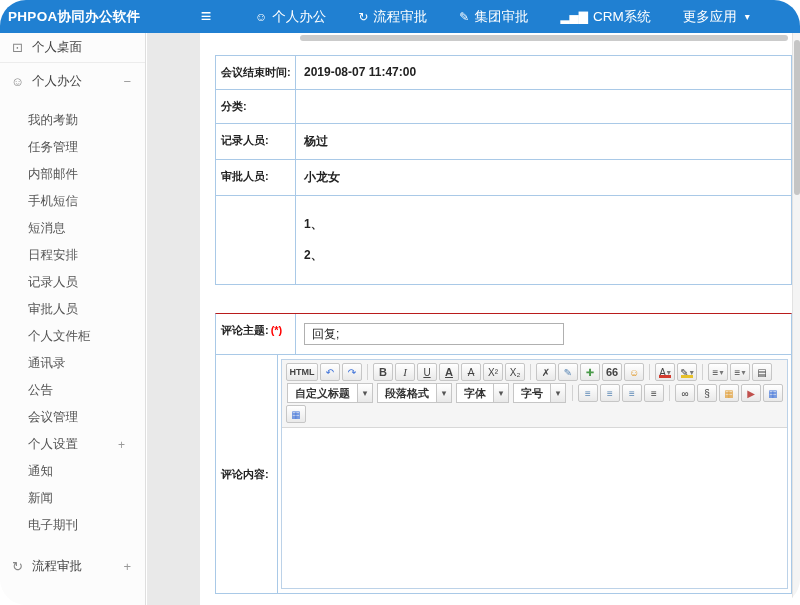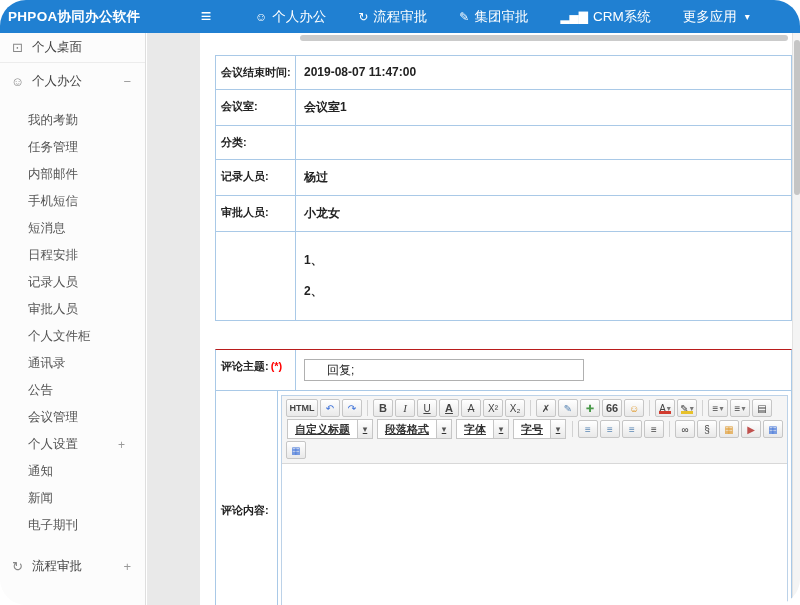--- a/index.html
+++ b/index.html
@@ -44,42 +44,42 @@
   .frow { display:flex; border:1px solid #a9c9e7; border-top:none; background:#fff; }
   .frow.first { border-top:1px solid #b91c1c; }
   .flabel { width:80px; border-right:1px solid #a9c9e7; padding:9px 3px 9px 5px; font-weight:bold; color:#222; font-size:11px; white-space:nowrap; }
   .fvalue { flex:1; padding:9px 8px; color:#222; font-weight:600; font-size:12px; }
   .frow.tall .flabel { border-right:1px solid #a9c9e7; }
   .frow.tall .fvalue { padding:13px 8px; }
   .cline { line-height:31px; font-weight:600; }
 
   .comment-table { margin-top:28px; }
   .req { color:#f00; margin-left:2px; font-weight:bold; }
-  .subject-input { width:280px; height:22px; border:1px solid #b0b0b0; padding:2px 22px; font-size:12px; font-family:inherit; color:#222; }
+  .subject-input { width:260px; height:22px; border:1px solid #b0b0b0; padding:2px 7px; font-size:12px; font-family:inherit; color:#222; }
   .flabel.center { display:flex; align-items:center; }
 
   
   .editor-cell { padding:4px 3px; }
   .editor { border:1px solid #bcd2e8; }
   .toolbar { background:#f5f5f5; border-bottom:1px solid #d8d8d8; padding:2px 3px 3px; }
   .trow { display:flex; align-items:center; padding:1px 0; }
   .tbtn { display:inline-flex; align-items:center; justify-content:center; min-width:20px; height:18px; margin:0 1px; border:1px solid #c6c6c6; border-radius:2px; background:linear-gradient(#ffffff,#e9e9e9); font-size:10px; color:#444; cursor:pointer; font-family:inherit; position:relative; }
   .tbtn.wide { min-width:32px; font-size:9px; font-weight:bold; }
   .tsep { width:1px; height:16px; background:#d2d2d2; margin:0 4px; }
   .tbtn.bold { font-weight:bold; font-size:11px; }
   .tbtn.ital { font-style:italic; font-size:11px; font-family:"Liberation Serif",serif; }
   .tbtn.und { text-decoration:underline; }
   .tbtn.strike { text-decoration:line-through; }
   .tbtn.cbar::after { content:""; position:absolute; left:3px; right:3px; bottom:2px; height:3px; }
   .tbtn.bar-red::after { background:#d23b2e; }
   .tbtn.bar-yellow::after { background:#e7c12b; }
   .mini { font-size:8px; margin-left:1px; color:#777; }
   .c-orange { color:#e09a2d; } .c-blue { color:#3a6fd8; } .c-red { color:#c0504d; }
   .c-green { color:#4a9a4a; } .c-steel { color:#5b87b5; }
-  .dd { display:inline-flex; align-items:center; height:20px; border:1px solid #c6c6c6; background:#fff; margin:0 2px; font-size:11px; color:#333; cursor:pointer;text-decoration:underline; }
+  .dd { display:inline-flex; align-items:center; height:20px; border:1px solid #c6c6c6; background:#fff; margin:0 2px; font-size:11px; color:#333; cursor:pointer; }
   .dd .dlabel { padding:0 7px; white-space:nowrap; }
   .dd .dcaret { width:15px; height:100%; border-left:1px solid #c6c6c6; background:linear-gradient(#ffffff,#e9e9e9); display:flex; align-items:center; justify-content:center; font-size:9px; color:#555; }
   .editor-body { height:160px; background:#fff; }
 </style>
 </head>
 <body>
 
 <div class="app">
 
   <header class="topbar">
@@ -215,24 +215,20 @@
   <main class="content">
     <div class="hscroll"></div>
 
     <section class="form-table">
 
         <div class="frow">
           <div class="flabel">会议结束时间:</div>
           <div class="fvalue">2019-08-07 11:47:00</div>
         </div>
 
-        <div class="frow">
-          <div class="flabel">会议室:</div>
-          <div class="fvalue">会议室1</div>
-        </div>
 
         <div class="frow">
           <div class="flabel">分类:</div>
           <div class="fvalue"></div>
         </div>
 
         <div class="frow">
           <div class="flabel">记录人员:</div>
           <div class="fvalue">杨过</div>
         </div>

